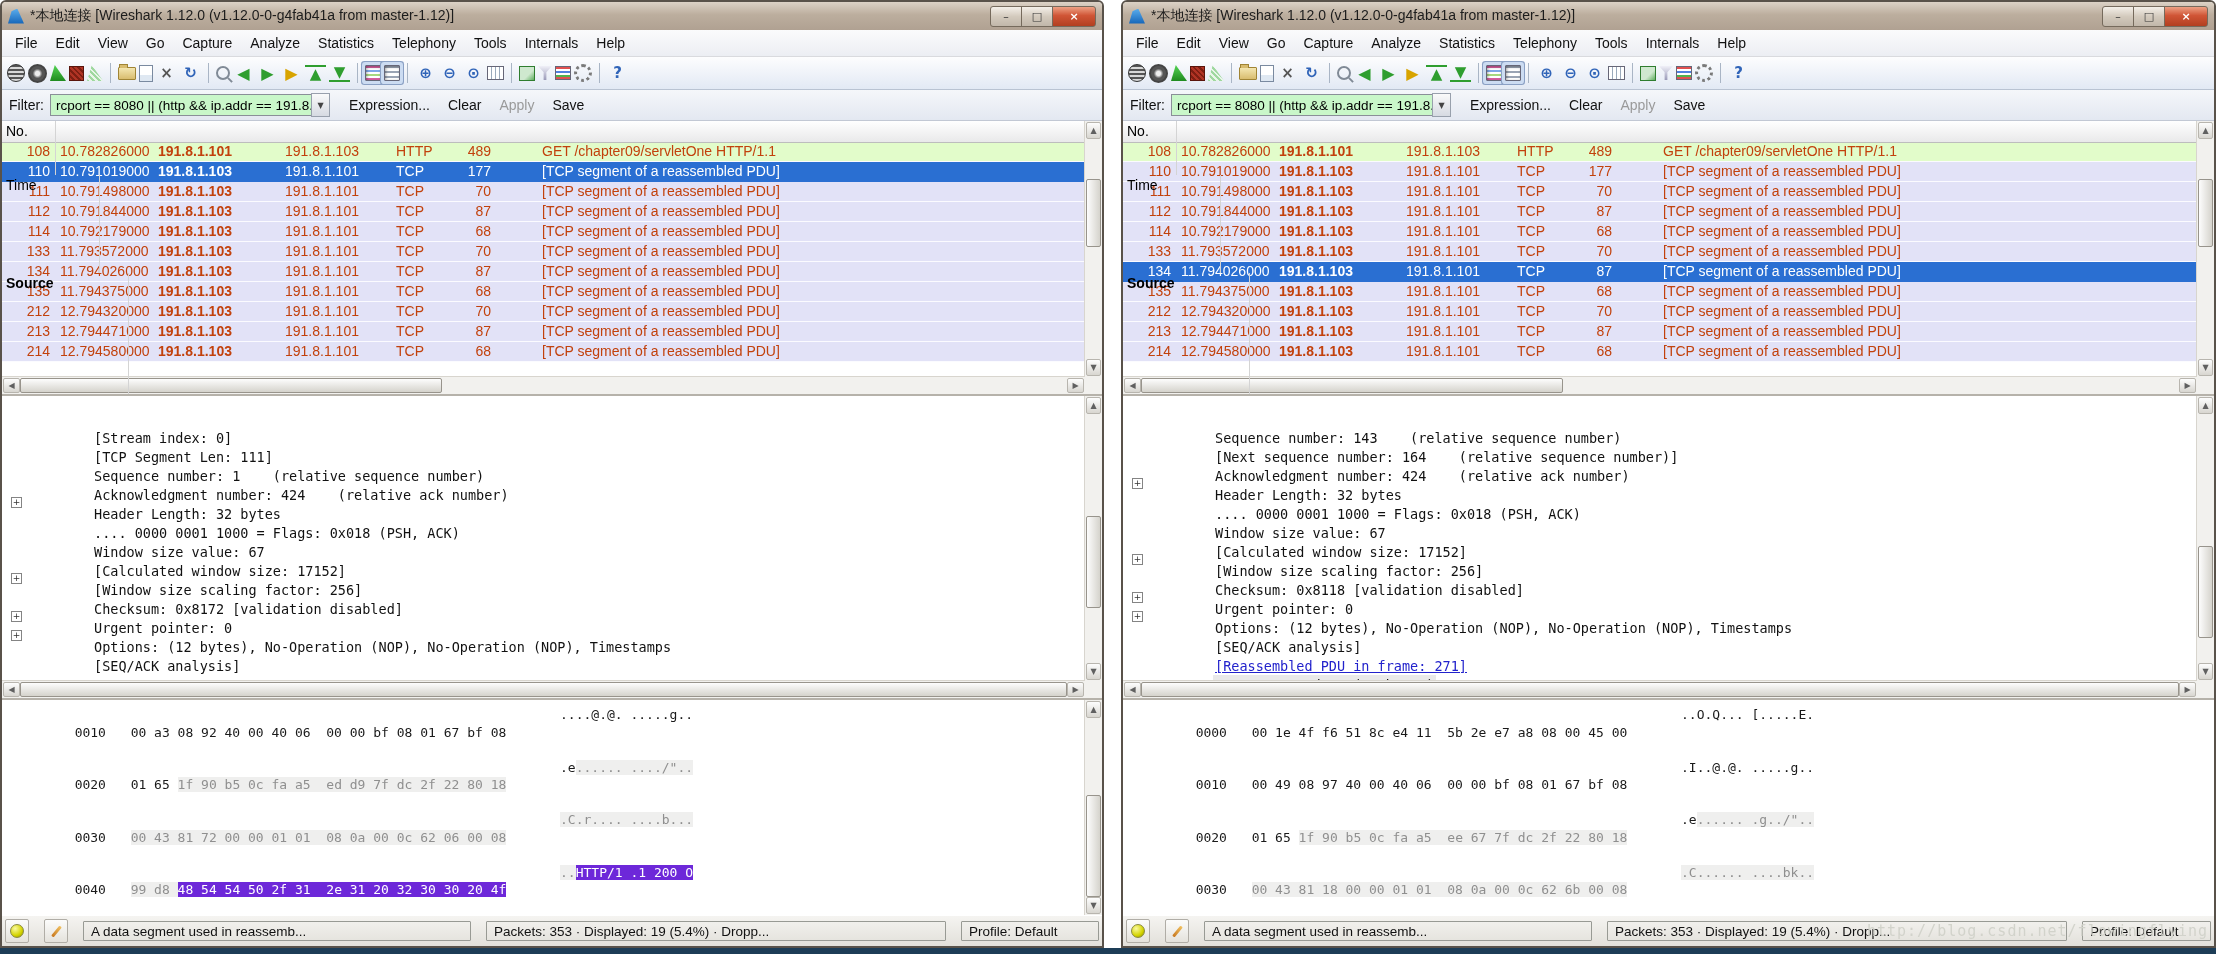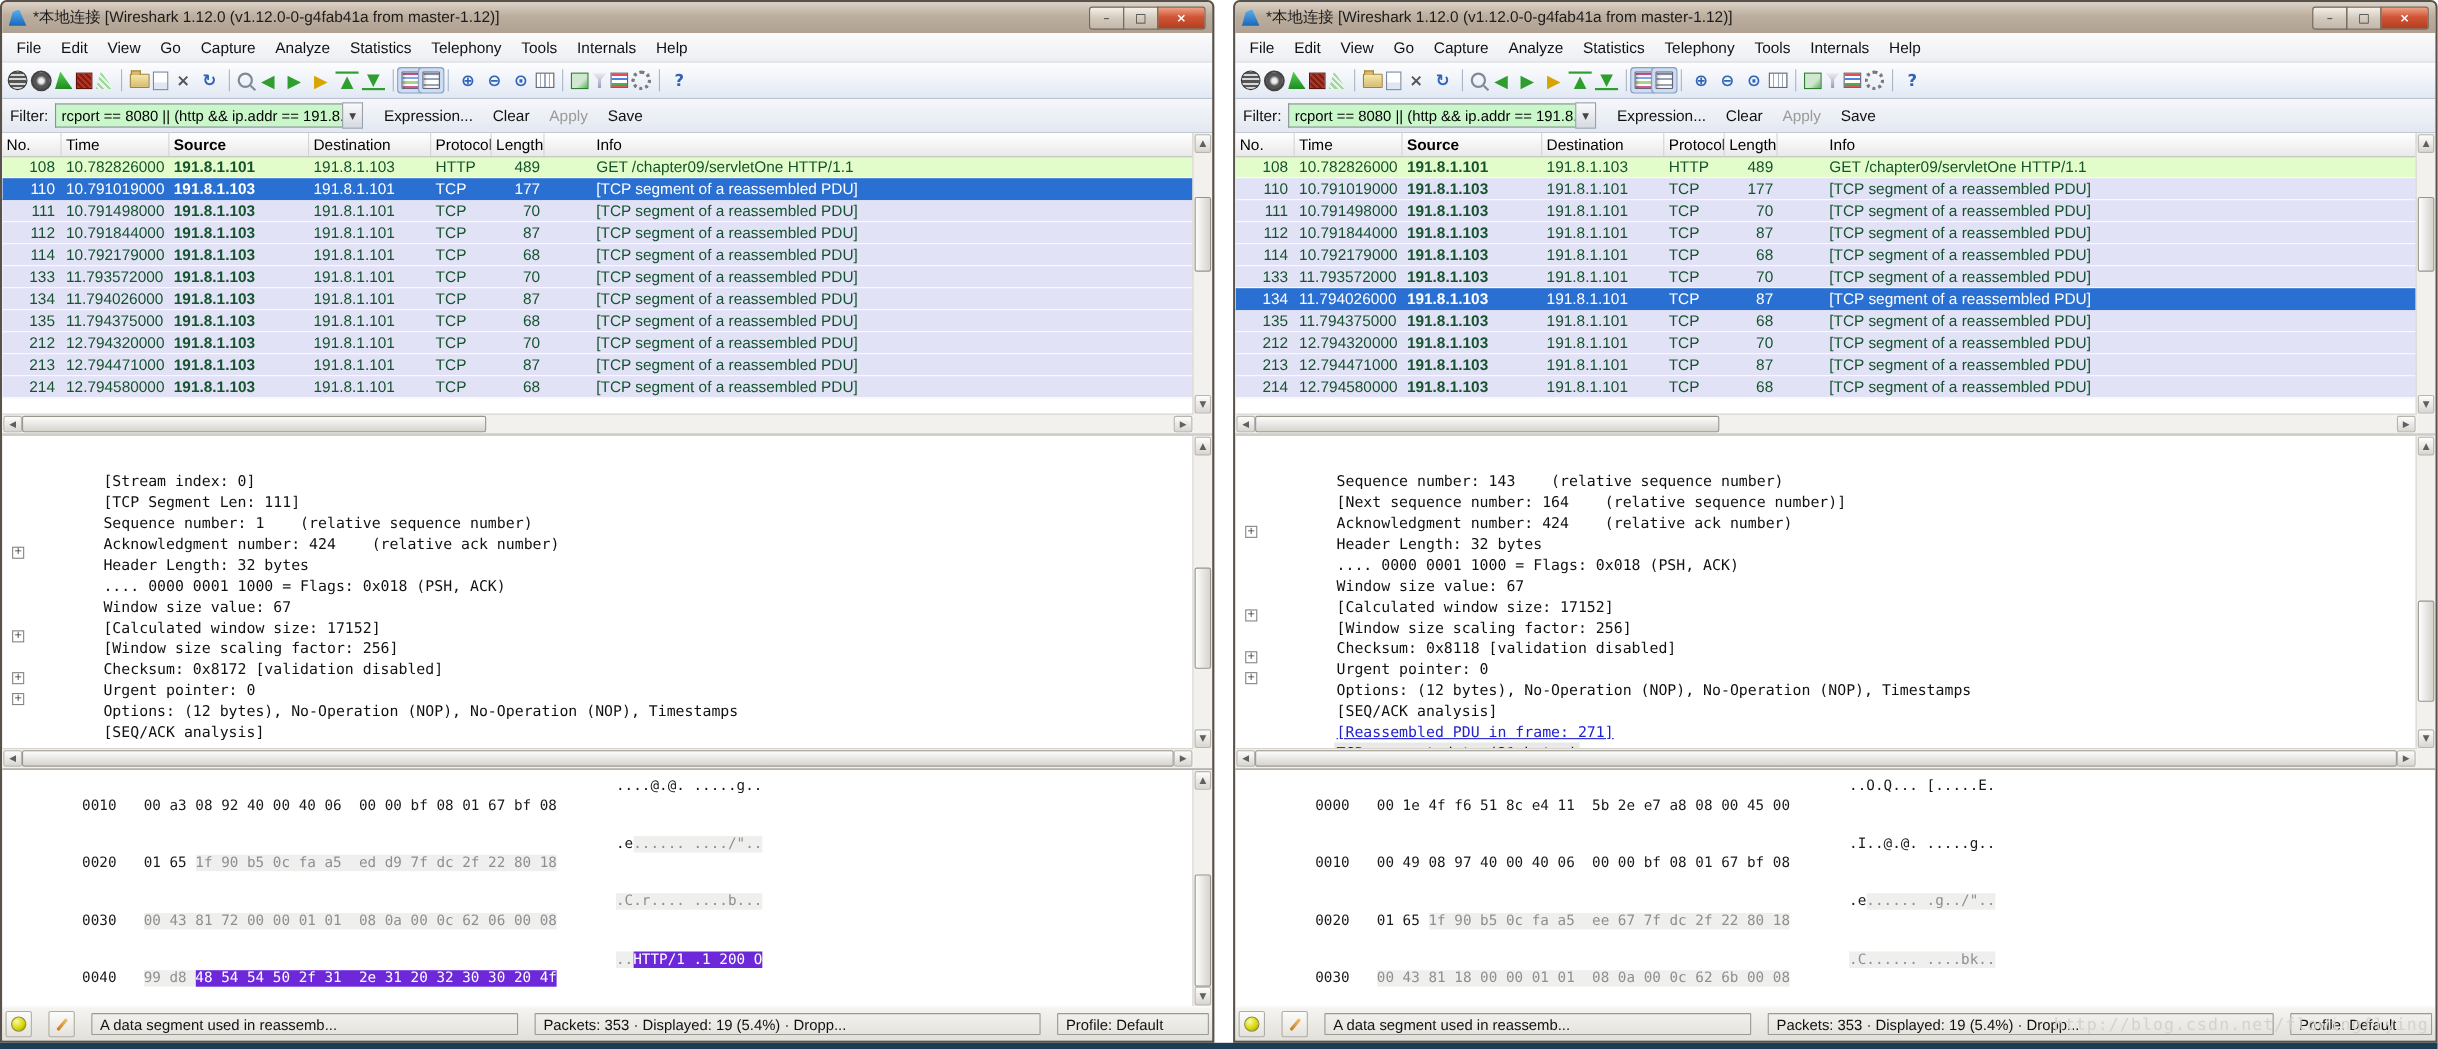--- a/index.html
+++ b/index.html
@@ -83,28 +83,28 @@
   .fdrop{width:17px;height:22px;border:1px solid #98a0ac;background:linear-gradient(#fafafa,#d6dae2);
     font-size:8px;display:flex;align-items:center;justify-content:center;color:#444;
     font-family:"DejaVu Sans",sans-serif;margin-right:10px;}
   .flink{padding:0 9px;}
   .apply{color:#9a9a9a;}
 
   
   .plist{flex:0 0 273px;background:#fff;position:relative;overflow:hidden;font-size:14px;
     border-bottom:1px solid #b6b2aa;}
   .phead{height:21px;display:flex;background:linear-gradient(#ffffff,#e9e9ea);
-    border-bottom:1px solid #bdbdbd;position:relative;z-index:2;margin-right:17px;}
+    border-bottom:1px solid #bdbdbd;position:relative;z-index:2;margin-right:17px;flex-direction:column;}
   .hcell{border-right:1px solid #d4d4d4;padding:2px 0 0 4px;white-space:nowrap;overflow:hidden;box-sizing:border-box;}
   .cno{width:54px;flex:0 0 54px;} .ctime{width:98px;flex:0 0 98px;} .csrc{width:127px;flex:0 0 127px;font-weight:bold;}
   .cdst{width:111px;flex:0 0 111px;} .cproto{width:55px;flex:0 0 55px;} .clen{width:48px;flex:0 0 48px;}
   .cinfo{flex:1;margin-left:43px;}
   .pbody{position:absolute;top:21px;left:0;right:17px;bottom:17px;background:#fff;overflow:hidden;}
   .prow{height:20px;display:flex;background:#e2e2f7;border-bottom:1px solid #fbfbff;
-    white-space:nowrap;color:#14532d;box-sizing:border-box;}
+    white-space:nowrap;color:#c2410c;box-sizing:border-box;}
   .prow span{padding:1px 0 0 4px;overflow:hidden;box-sizing:border-box;}
   .prow .cno{text-align:right;padding-right:6px;}
   .prow .clen{text-align:right;padding-right:4px;}
   .prow.http{background:#e2fcca;}
   .prow.sel{background:#2a6fd2;color:#fff;border-bottom-color:#2a6fd2;}
   .vscroll{position:absolute;top:0;right:0;width:17px;bottom:17px;background:#f2f1ee;
     border-left:1px solid #d8d5ce;z-index:3;}
   .sarrow{position:absolute;left:1px;right:1px;height:15px;font-size:8px;color:#606060;
     display:flex;align-items:center;justify-content:center;font-family:"DejaVu Sans",sans-serif;
     background:linear-gradient(#fdfdfd,#d8d6d0);border:1px solid #b8b5ae;border-radius:2px;}

